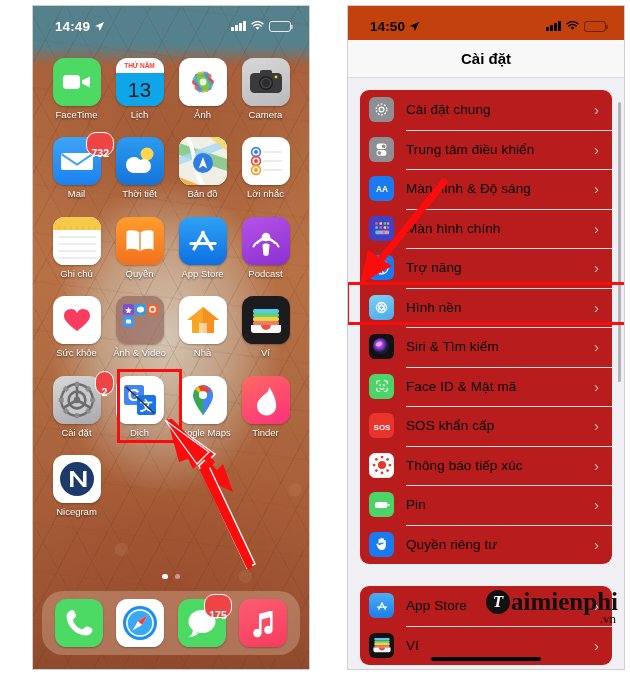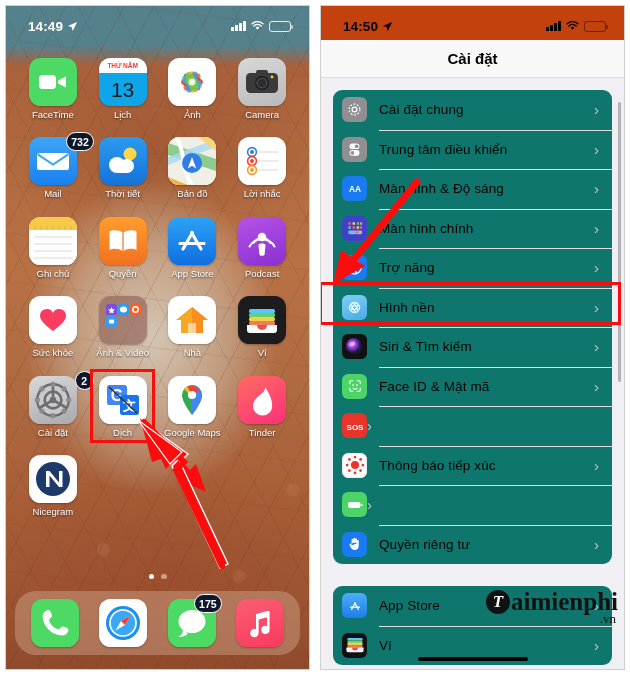--- a/index.html
+++ b/index.html
@@ -8,20 +8,21 @@
     background:#ffffff;
     font-family:"Liberation Sans", sans-serif;
   }
   .stage { position:relative; width:630px; height:675px; display:flex; }
 
   
   .phone {
     position:relative;
     width:315px; height:675px;
     overflow:hidden;
+    margin-left:27px;
   }
   .phone-inner {
     position:absolute; left:5px; top:5px; right:5px; bottom:5px;
     overflow:hidden;
     border:1px solid #cfcfcf;
   }
 
   
   .statusbar {
     position:relative; height:34px;
@@ -91,23 +92,23 @@
     position:relative; width:48px; height:48px; border-radius:11.5px;
     overflow:hidden; box-shadow:0 1px 2px rgba(0,0,0,.28);
     display:flex; align-items:center; justify-content:center;
   }
   .applabel {
     margin-top:4px; font-size:9.5px; color:#fff; line-height:1.1;
     text-shadow:0 1px 2px rgba(0,0,0,.7); white-space:nowrap;
   }
   .badge {
     position:absolute; top:-5px; right:-6px; min-width:19px; height:19px;
-    background:#0f172a; color:#fff; border-radius:10px;
+    background:#ef4444; color:#fff; border-radius:10px;
     font-size:10.5px; font-weight:bold; line-height:19px; text-align:center;
-    padding:0 4px; border:1.3px solid #fff; z-index:4;
+    padding:11px 4px; border:1.3px solid #fff; z-index:4;
   }
 
   
   .dock {
     position:absolute; left:9px; right:9px; bottom:14px; height:64px;
     background:rgba(215,175,150,.42); border-radius:21px;
     backdrop-filter:blur(8px);
     display:flex; align-items:center; justify-content:space-around; padding:0 6px;
   }
   .dock .appcell .icon { width:48px; height:48px; }
@@ -129,21 +130,21 @@
     border-bottom:.5px solid #dcdcdc;
     font-size:15px; font-weight:bold; color:#000;
   }
   .list-scroll { position:absolute; left:0; right:0; top:72px; bottom:0; overflow:hidden; }
   .group {
     background:#fff; border-radius:9px; margin:12px 12px 0 12px;
     overflow:hidden;
   }
   .row {
     display:flex; align-items:center; height:39.5px;
-    padding-left:9px; position:relative; background:#0f766e;
+    padding-left:9px; position:relative; background:#b91c1c;
   }
   .row + .row:before {
     content:""; position:absolute; left:46px; right:0; top:0; height:.6px; background:#dedede;
   }
   .row-icon {
     width:25px; height:25px; border-radius:6px; flex:none;
     display:flex; align-items:center; justify-content:center;
     overflow:hidden; position:relative;
   }
   .row-label { flex:1; font-size:13.5px; color:#000; margin-left:12px; letter-spacing:.1px; }
@@ -736,20 +737,21 @@
               <span class="row-label">Face ID &amp; Mật mã</span>
               <span class="chev">›</span>
             </div>
 
             <div class="row">
               <span class="row-icon" style="background:#e8342b;">
                 <svg viewBox="0 0 24 24" width="24" height="24">
                     <text x="12" y="15.5" font-size="8" font-weight="bold" fill="#fff" text-anchor="middle" font-family="Liberation Sans, sans-serif">SOS</text>
                   </svg>
               </span>
+              <span class="row-label">SOS khẩn cấp</span>
               <span class="chev">›</span>
             </div>
 
             <div class="row">
               <span class="row-icon" style="background:#fff;border:.6px solid #eee;">
                 <svg viewBox="0 0 24 24" width="22" height="22">
                   <circle cx="12" cy="12" r="4.4" fill="#e8342b"></circle>
                   <g fill="#e8342b">
                     <circle cx="12" cy="3.4" r="1.5"></circle>
                       <circle cx="12" cy="20.6" r="1.5"></circle>
@@ -766,20 +768,21 @@
               <span class="chev">›</span>
             </div>
 
             <div class="row">
               <span class="row-icon" style="background:#4cd468;">
                 <svg viewBox="0 0 24 24" width="20" height="20">
                   <rect x="3.6" y="8.4" width="15" height="7.2" rx="2.4" fill="#fff"></rect>
                   <rect x="19.4" y="10.6" width="1.6" height="2.8" rx=".7" fill="#fff"></rect>
                 </svg>
               </span>
+              <span class="row-label">Pin</span>
               <span class="chev">›</span>
             </div>
 
             <div class="row">
               <span class="row-icon" style="background:#1a7bf0;">
                 <svg viewBox="0 0 24 24" width="18" height="18">
                   <path d="M7.4 11.5 V6.4 a1.2 1.2 0 0 1 2.4 0 v4 M9.8 10.4 V5 a1.2 1.2 0 0 1 2.4 0 v5.4 M12.2 10.4 V5.6 a1.2 1.2 0 0 1 2.4 0 v4.8 M14.6 11 V7.8 a1.2 1.2 0 0 1 2.4 0 v6.4 c0 3.6 -2.4 5.8 -5.4 5.8 c-3 0 -4.6 -1.8 -5.4 -3.6 l-1.4 -3 a1.2 1.2 0 0 1 2 -1.4 l1.2 1.5" fill="#fff"></path>
                 </svg>
               </span>
               <span class="row-label">Quyền riêng tư</span>

